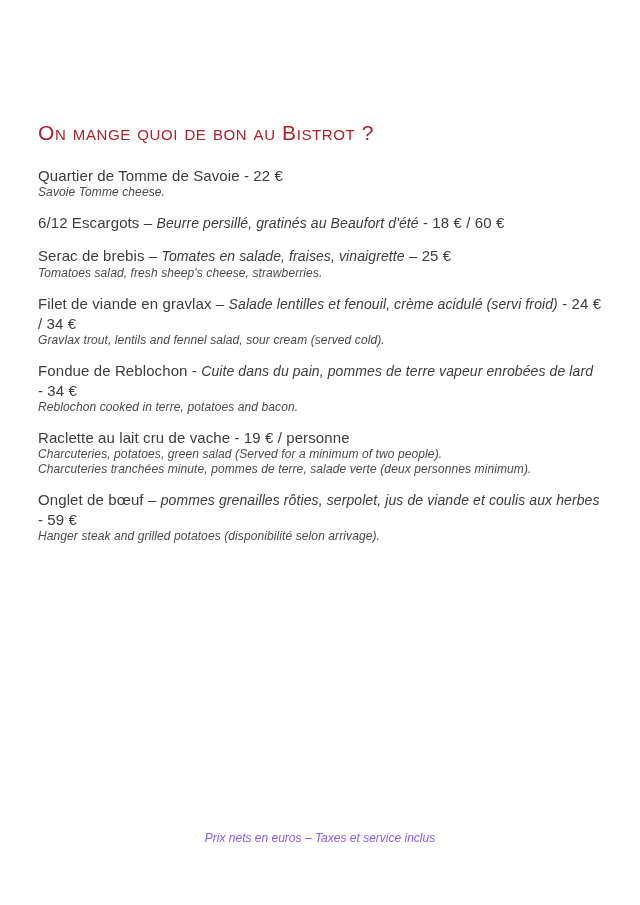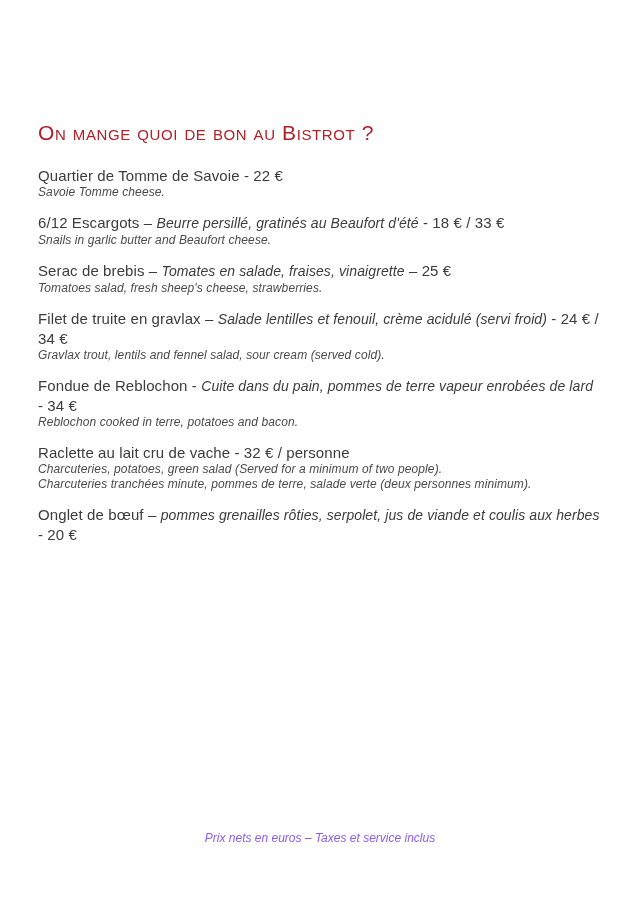--- a/index.html
+++ b/index.html
@@ -76,70 +76,70 @@
     </div>
     <div class="item-sub">Savoie Tomme cheese.</div>
   </div>
 
 
   <div class="item">
     <div class="item-line">
       <span class="name">6/12 Escargots</span>
       <span class="sep">–</span>
       <span class="desc">Beurre persillé, gratinés au Beaufort d'été</span>
-      <span class="price">- 18 € / 33 €</span>
+      <span class="price">- 18 € / 60 €</span>
     </div>
-    <div class="item-sub">Snails in garlic butter and Beaufort cheese.</div>
   </div>
 
 
   <div class="item">
     <div class="item-line">
       <span class="name">Serac de brebis</span>
       <span class="sep">–</span>
       <span class="desc">Tomates en salade, fraises, vinaigrette</span>
       <span class="price">– 25 €</span>
     </div>
     <div class="item-sub">Tomatoes salad, fresh sheep's cheese, strawberries.</div>
   </div>
 
   <div class="item">
     <div class="item-line">
-      <span class="name">Filet de truite en gravlax</span>
+      <span class="name">Filet de viande en gravlax</span>
       <span class="sep">–</span>
       <span class="desc">Salade lentilles et fenouil, crème acidulé (servi froid)</span>
       <span class="price">- 24 € / 34 €</span>
     </div>
     <div class="item-sub">Gravlax trout, lentils and fennel salad, sour cream (served cold).</div>
   </div>
 
   <div class="item">
     <div class="item-line">
       <span class="name">Fondue de Reblochon</span>
       <span class="sep">-</span>
       <span class="desc">Cuite dans du pain, pommes de terre vapeur enrobées de lard</span>
       <span class="price">- 34 €</span>
     </div>
     <div class="item-sub">Reblochon cooked in terre, potatoes and bacon.</div>
   </div>
 
   <div class="item">
     <div class="item-line">
       <span class="name">Raclette au lait cru de vache</span>
-      <span class="price">- 32 € / personne</span>
+      <span class="price">- 19 € / personne</span>
     </div>
     <div class="item-sub">Charcuteries, potatoes, green salad (Served for a minimum of two people).</div>
     <div class="item-sub">Charcuteries tranchées minute, pommes de terre, salade verte (deux personnes minimum).</div>
   </div>
 
   <div class="item">
     <div class="item-line">
       <span class="name">Onglet de bœuf</span>
       <span class="sep">–</span>
       <span class="desc">pommes grenailles rôties, serpolet, jus de viande et coulis aux herbes</span>
-      <span class="price">- 20 €</span>
+      <span class="price">- 59 €</span>
     </div>
+    <div class="item-sub">Hanger steak and grilled potatoes (disponibilité selon arrivage).</div>
   </div>
 
 
 </div>
 
 <div class="footer-note">Prix nets en euros – Taxes et service inclus</div>
 
 </body></html>

